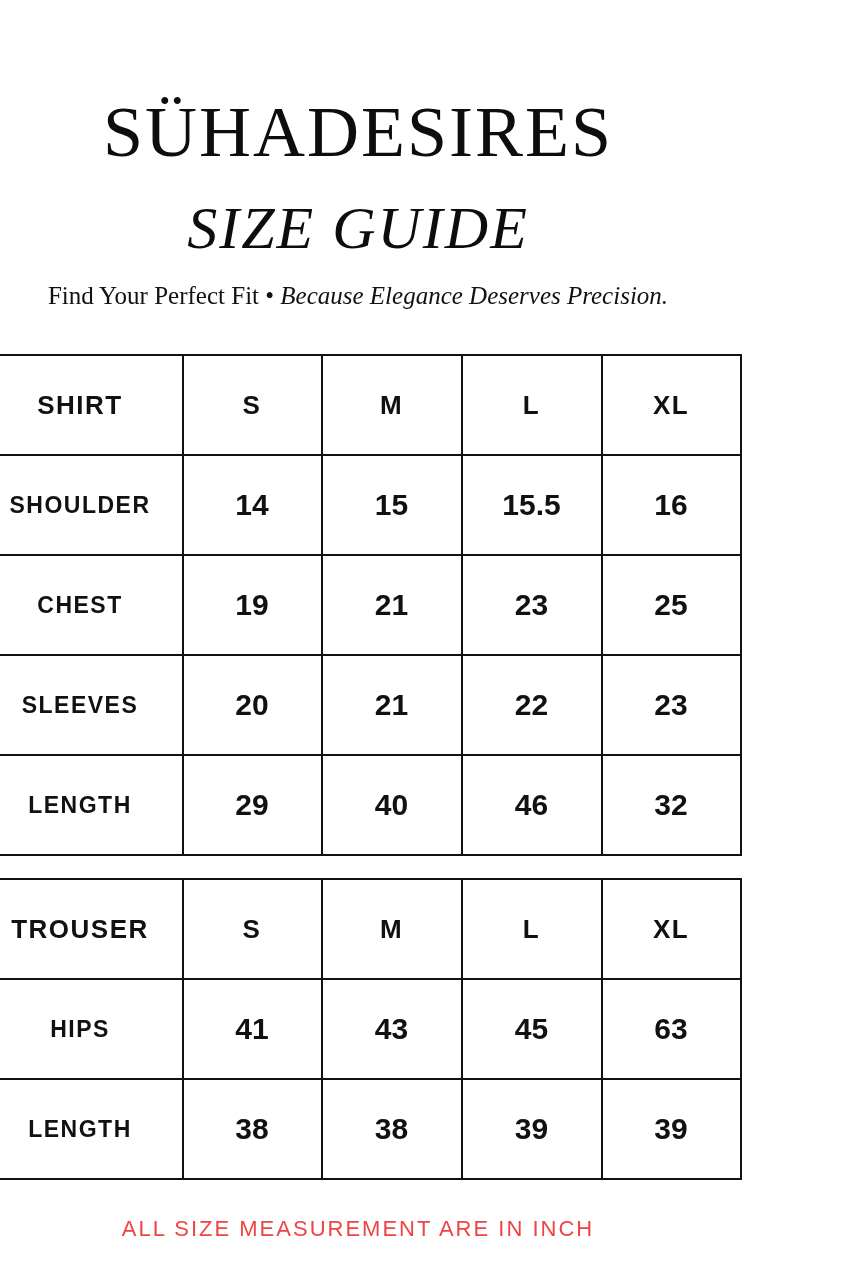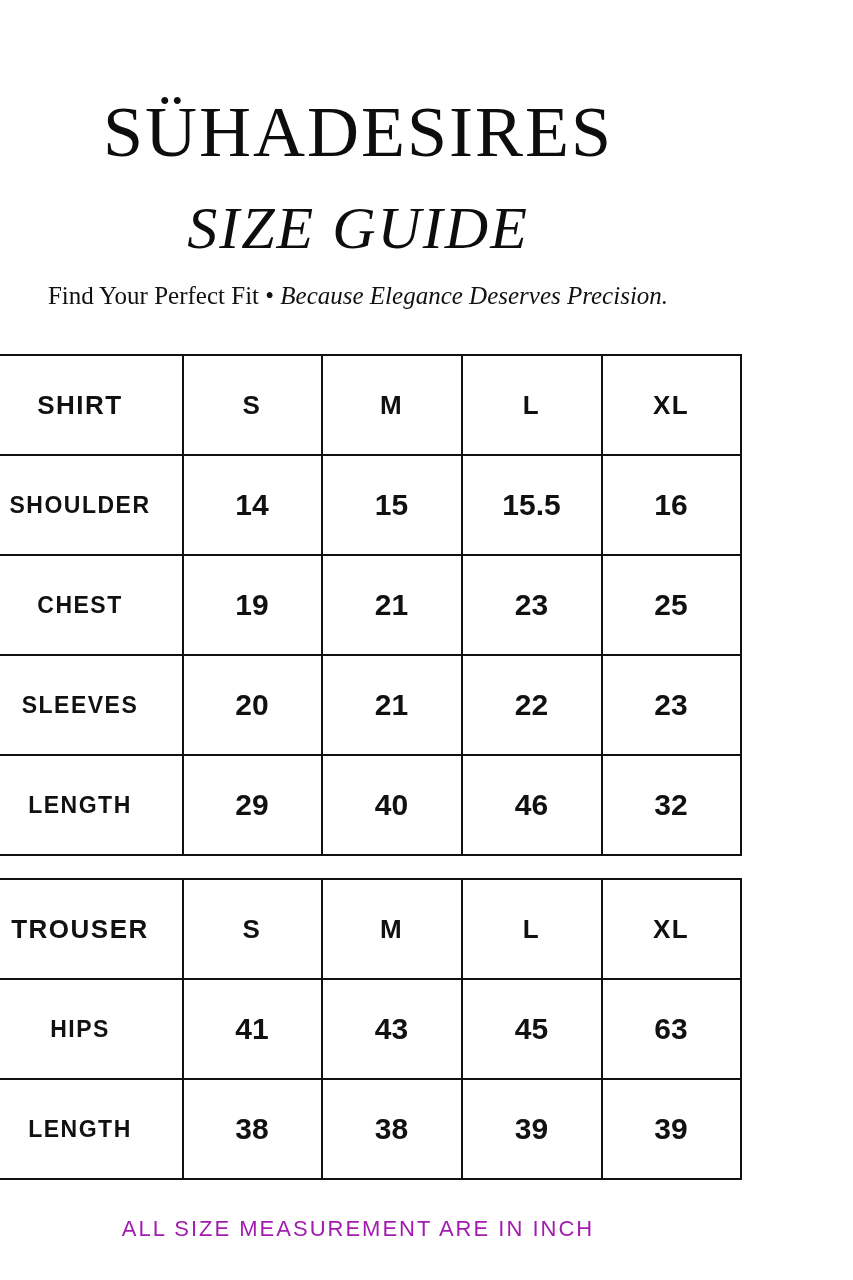--- a/index.html
+++ b/index.html
@@ -88,21 +88,21 @@
     letter-spacing: 1.5px;
   }
   .table-gap {
     height: 22px;
   }
   .footnote {
     margin-top: 36px;
     font-size: 22px;
     letter-spacing: 2px;
     text-align: center;
-    color: #a21caf;
+    color: #ef4444;
   }
   col.c1 { width: 205px; }
   col.c2 { width: 139px; }
   col.c3 { width: 140px; }
   col.c4 { width: 140px; }
   col.c5 { width: 139px; }
 </style>
 </head>
 <body>
 

